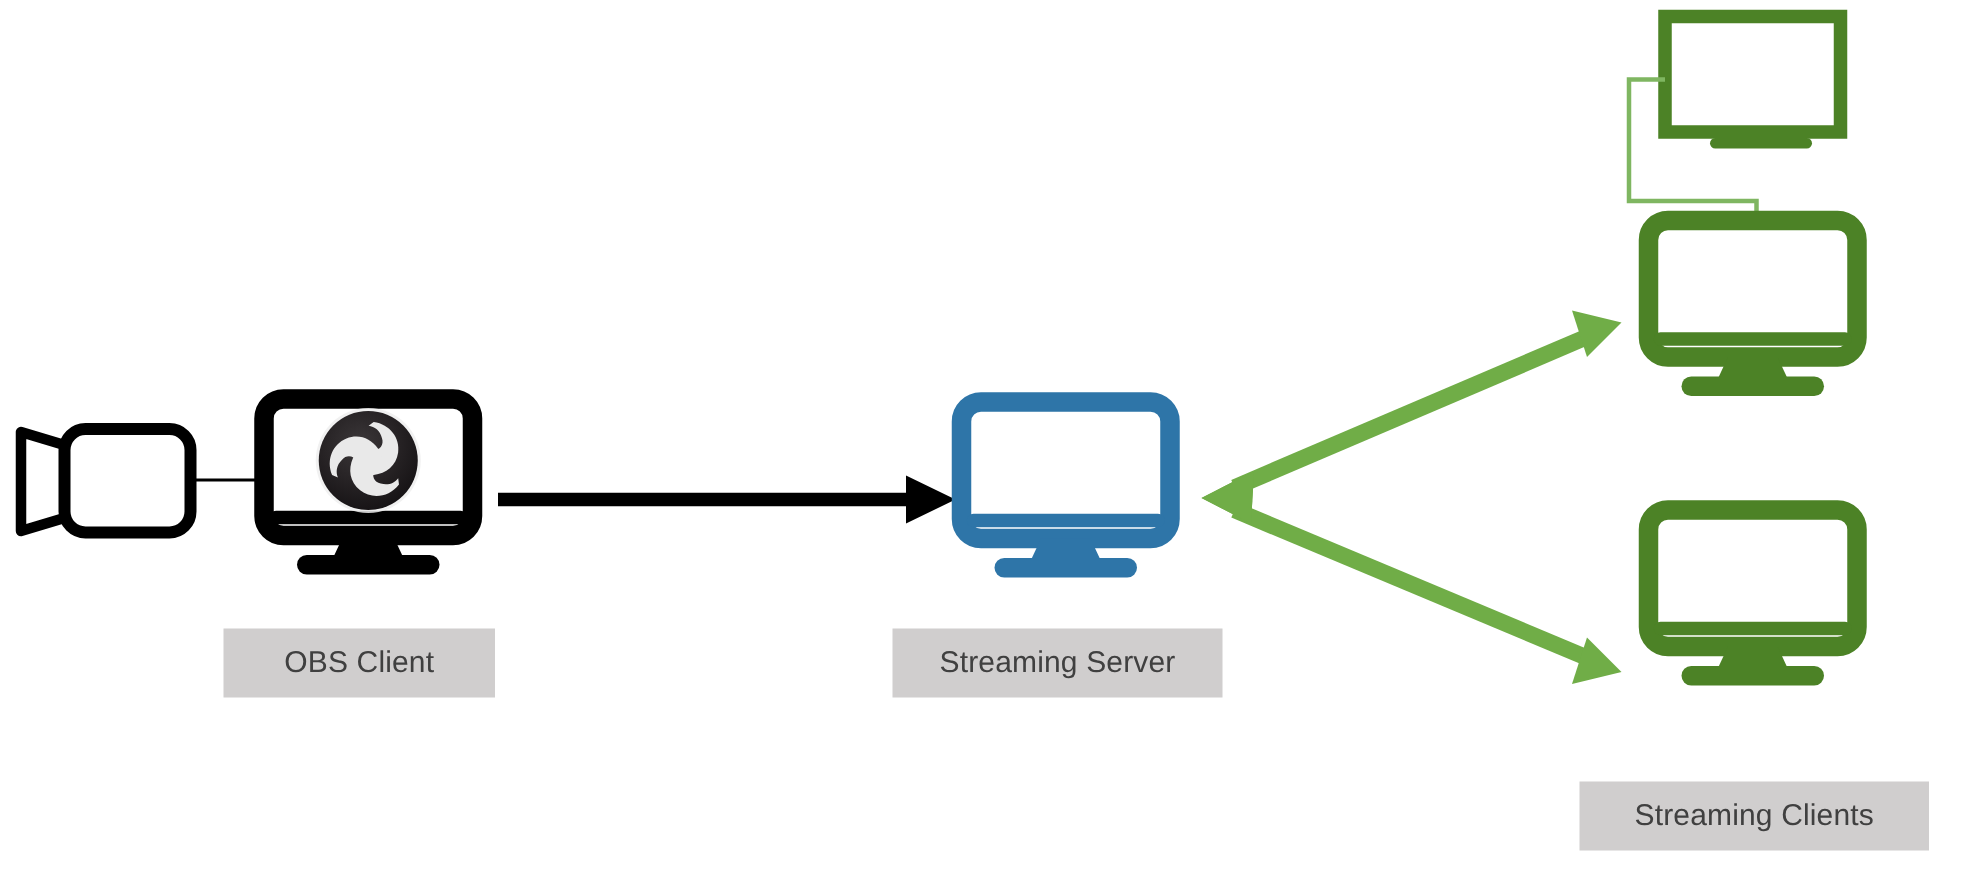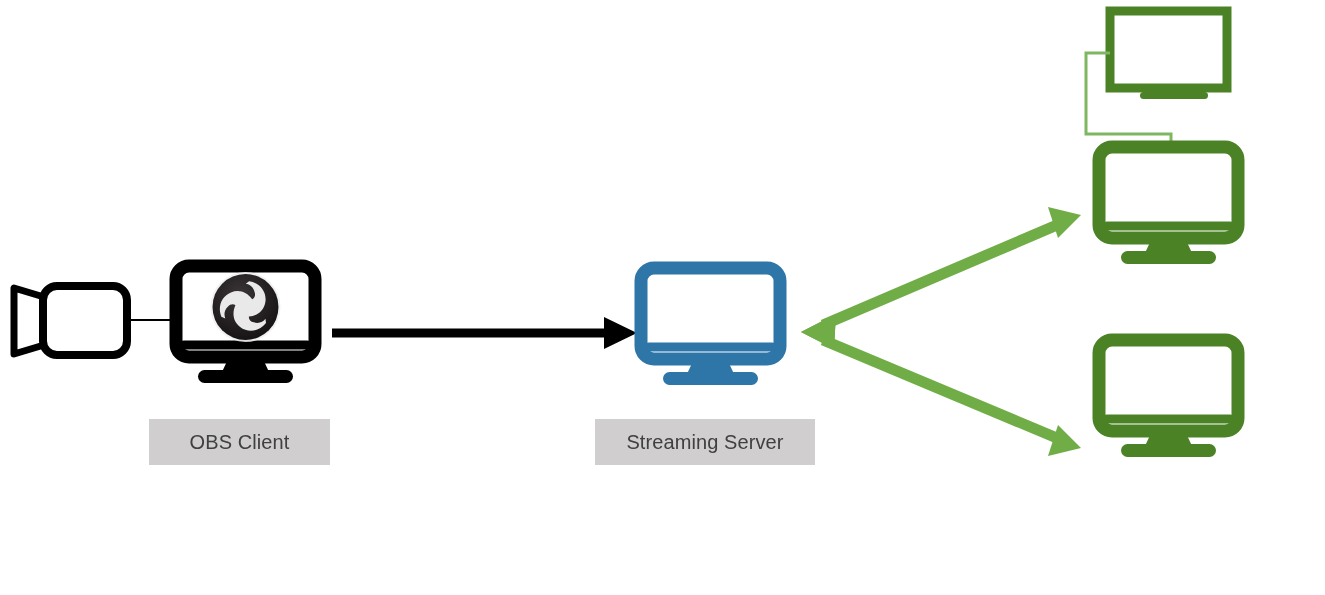--- a/index.html
+++ b/index.html
@@ -149,14 +149,15 @@
       <path d="M1152,431 L1145,446 L1192,446 L1185,431 Z" fill="#4C8226"></path>
       <rect x="1121" y="444" width="95" height="13" rx="6.5" ry="6.5" fill="#4C8226"></rect>
     </g>
 
   </svg>
 
   <div class="label-box" id="label-stream-srv">Streaming Server</div>
 
   <div class="label-box" id="label-obs-client">OBS Client</div>
 
+  <div class="label-box" id="label-stream-cli">Streaming Clients</div>
 
 </div>
 
 </body></html>

